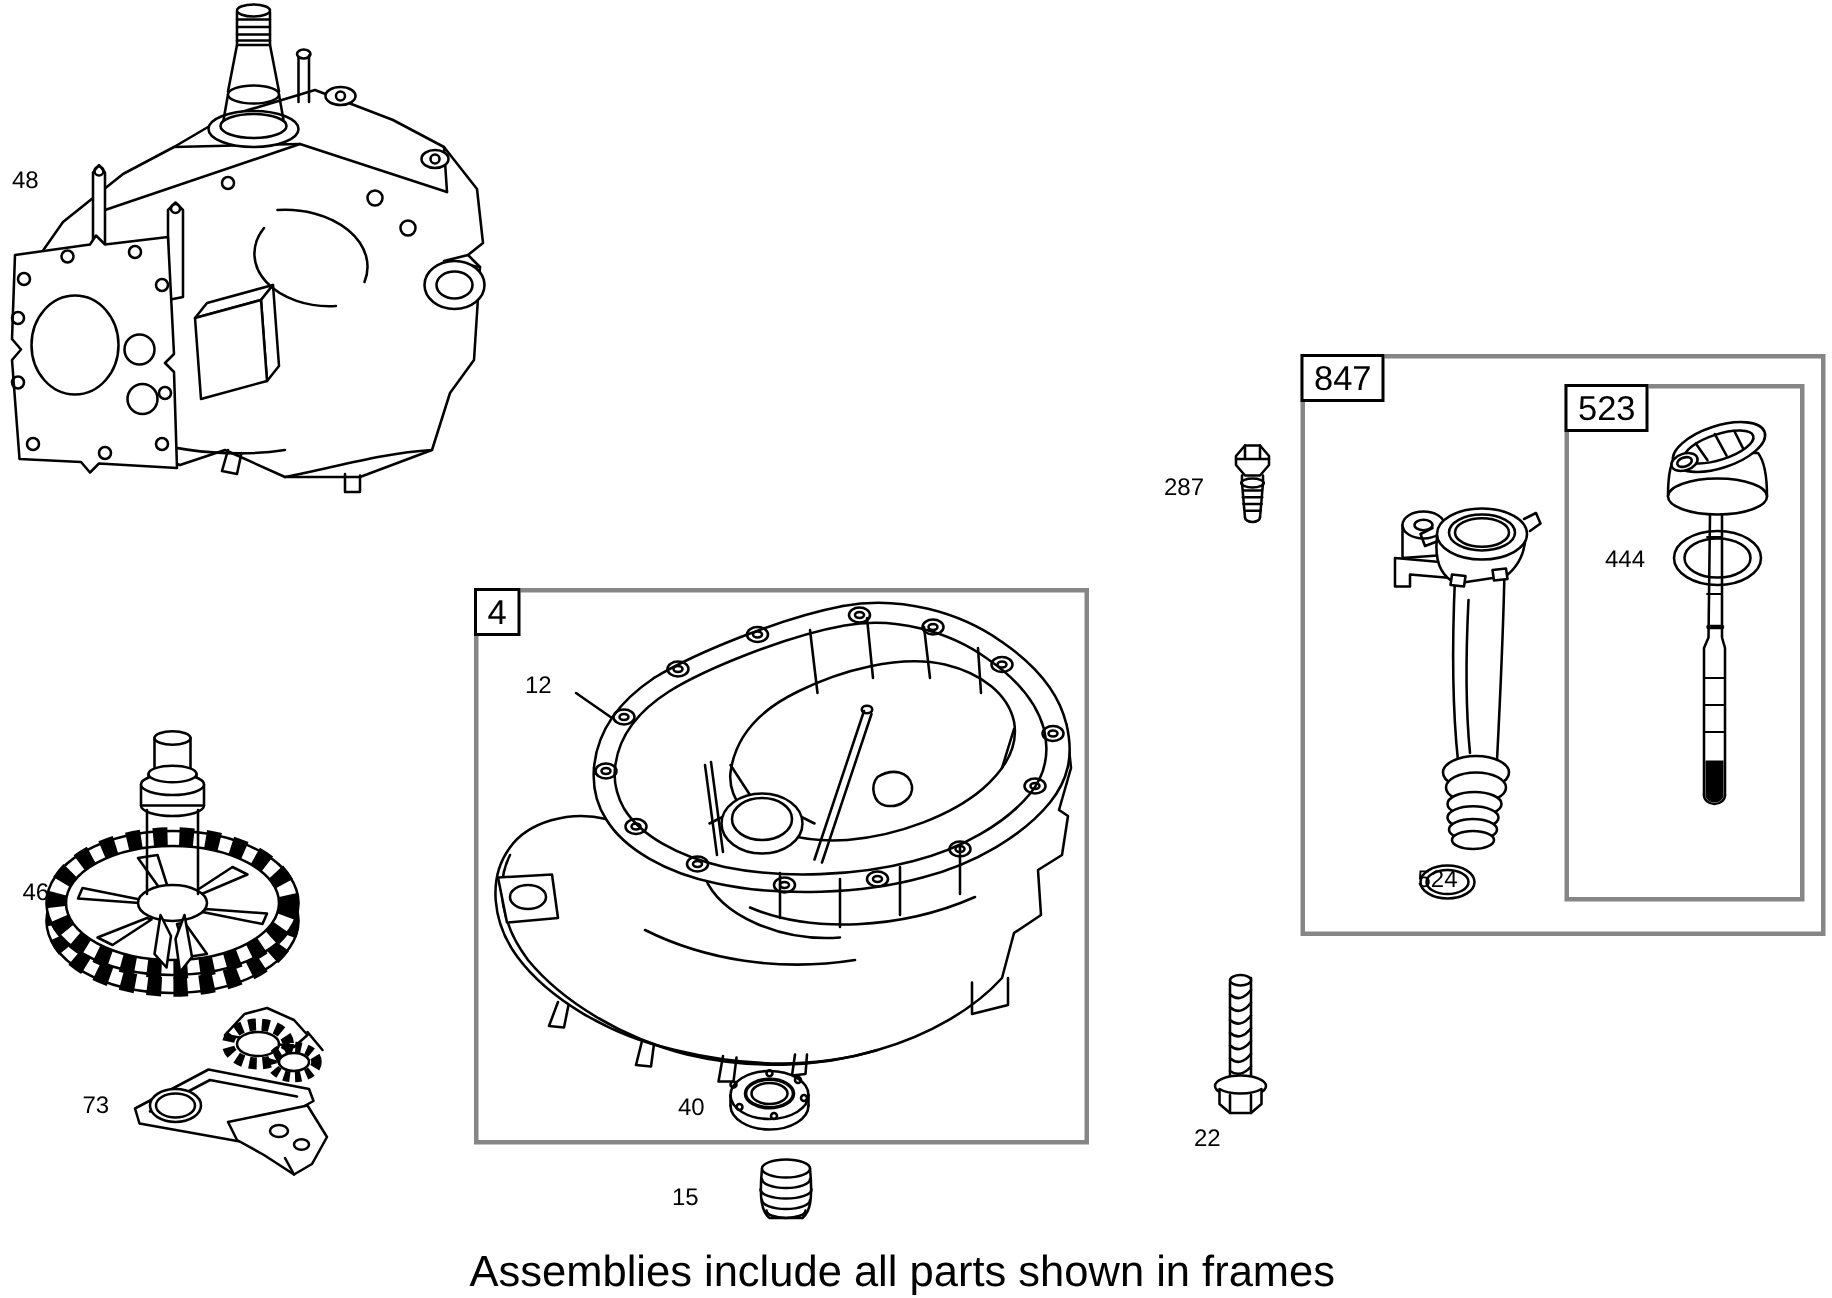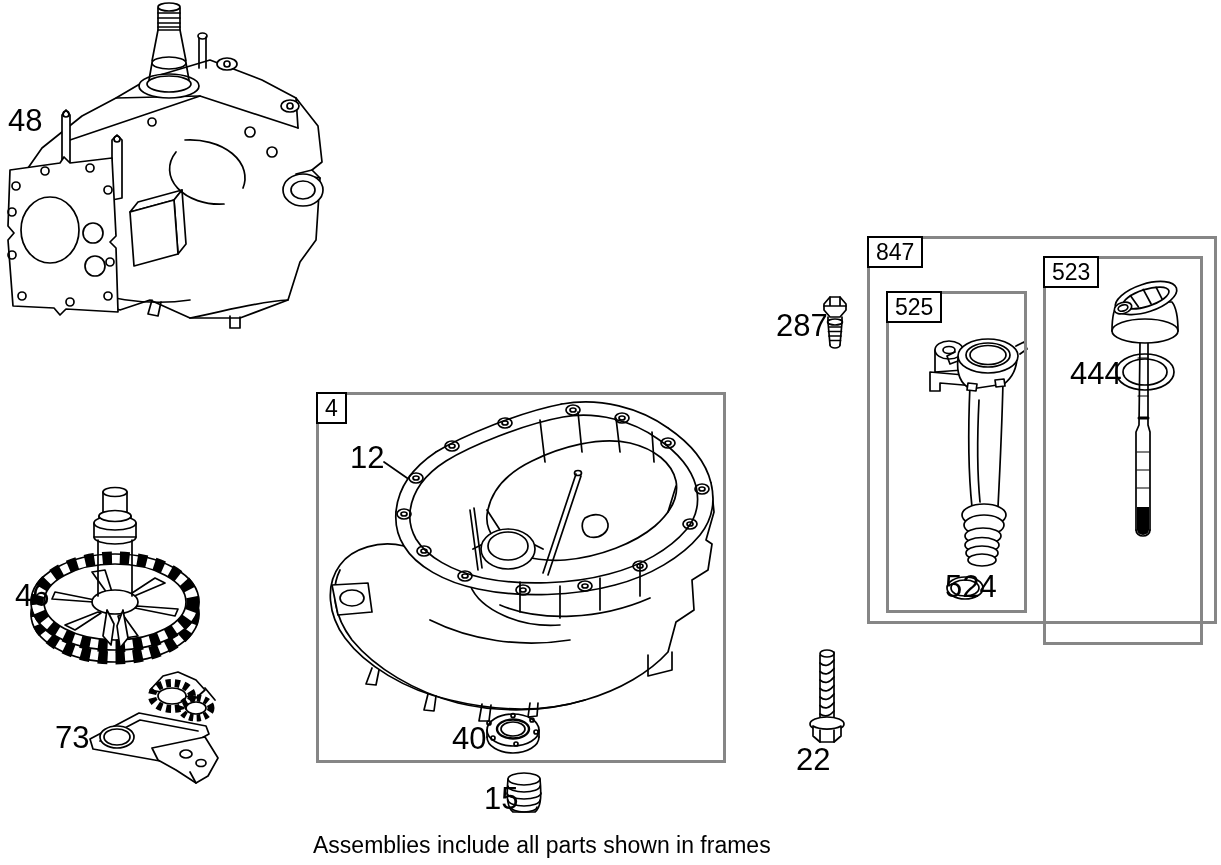--- a/index.html
+++ b/index.html
@@ -6,22 +6,22 @@
   #stage{
     position:relative;width:1221px;height:865px;background:#ffffff;
     font-family:"Liberation Sans","DejaVu Sans",sans-serif;color:#000;overflow:hidden;
   }
   #art{position:absolute;left:0;top:0;z-index:1;}
   .frame{position:absolute;border:3px solid #868686;background:transparent;z-index:2;box-sizing:border-box;}
   .frame-tag{
     position:absolute;left:-3px;top:-3px;border:2px solid #000;background:#fff;
     font-size:23px;line-height:26px;padding:1px 7px;z-index:4;min-width:12px;text-align:center;
   }
-  .plabel{position:absolute;font-size:31px;line-height:24px;z-index:3;white-space:nowrap;}
-  #caption{position:absolute;left:313px;top:832px;font-size:23px;z-index:3;white-space:nowrap;}
+  .plabel{position:absolute;font-size:16px;line-height:24px;z-index:3;white-space:nowrap;}
+  #caption{position:absolute;left:313px;top:832px;font-size:29px;z-index:3;white-space:nowrap;}
   .teeth{stroke-linecap:butt;}
 </style>
 </head>
 <body>
 
 <div id="stage">
 
   <svg id="art" width="1221" height="865" viewBox="0 0 1221 865">
     <g stroke="#000" stroke-width="1.7" fill="none" stroke-linejoin="round" stroke-linecap="round">
 
@@ -309,34 +309,31 @@
   </svg>
 
   <div class="frame" style="left:316px;top:392px;width:410px;height:371px">
     <div class="frame-tag">4</div>
   </div>
 
   <div class="frame" style="left:867px;top:236px;width:350px;height:388px">
     <div class="frame-tag">847</div>
   </div>
 
-  <div class="frame" style="left:886px;top:291px;width:141px;height:322px">
-    <div class="frame-tag">525</div>
-  </div>
-
-  <div class="frame" style="left:1043px;top:256px;width:160px;height:389px">
+
+  <div class="frame" style="left:1043px;top:256px;width:160px;height:345px">
     <div class="frame-tag">523</div>
   </div>
 
   <div class="plabel" style="left:8px;top:109px">48</div>
   <div class="plabel" style="left:15px;top:584px">46</div>
   <div class="plabel" style="left:55px;top:726px">73</div>
   <div class="plabel" style="left:350px;top:446px">12</div>
   <div class="plabel" style="left:452px;top:727px">40</div>
-  <div class="plabel" style="left:484px;top:787px">15</div>
+  <div class="plabel" style="left:448px;top:787px">15</div>
   <div class="plabel" style="left:776px;top:314px">287</div>
   <div class="plabel" style="left:945px;top:575px">524</div>
   <div class="plabel" style="left:1070px;top:362px">444</div>
   <div class="plabel" style="left:796px;top:748px">22</div>
 
   <div id="caption">Assemblies include all parts shown in frames</div>
 
 </div>
 
 </body></html>

